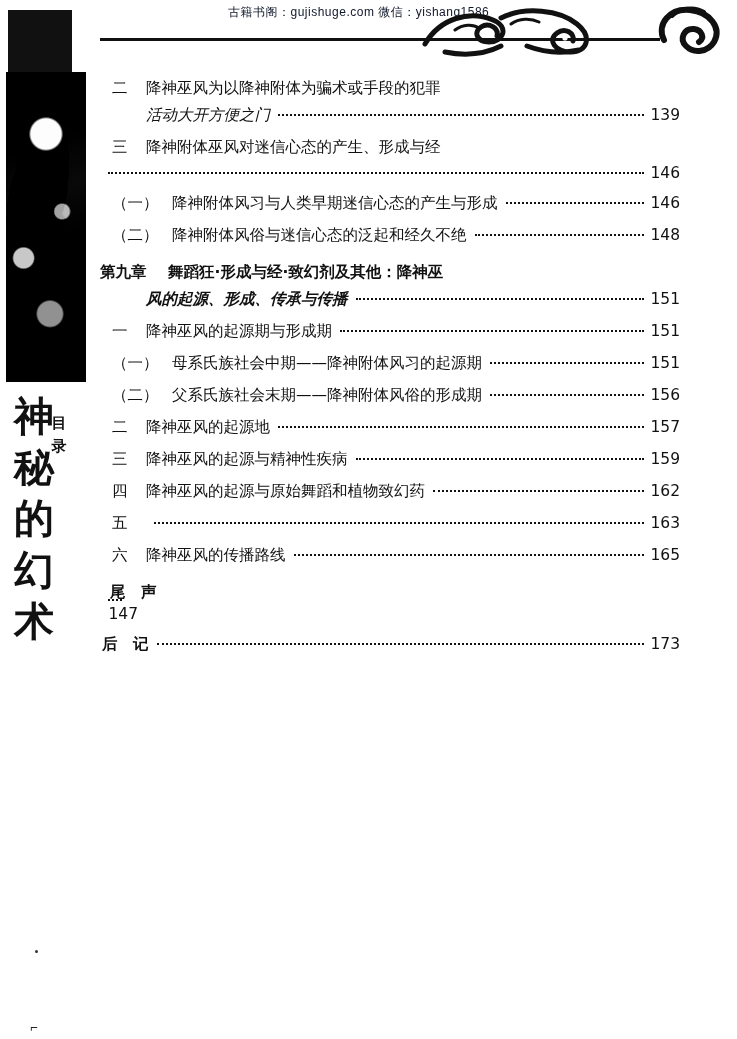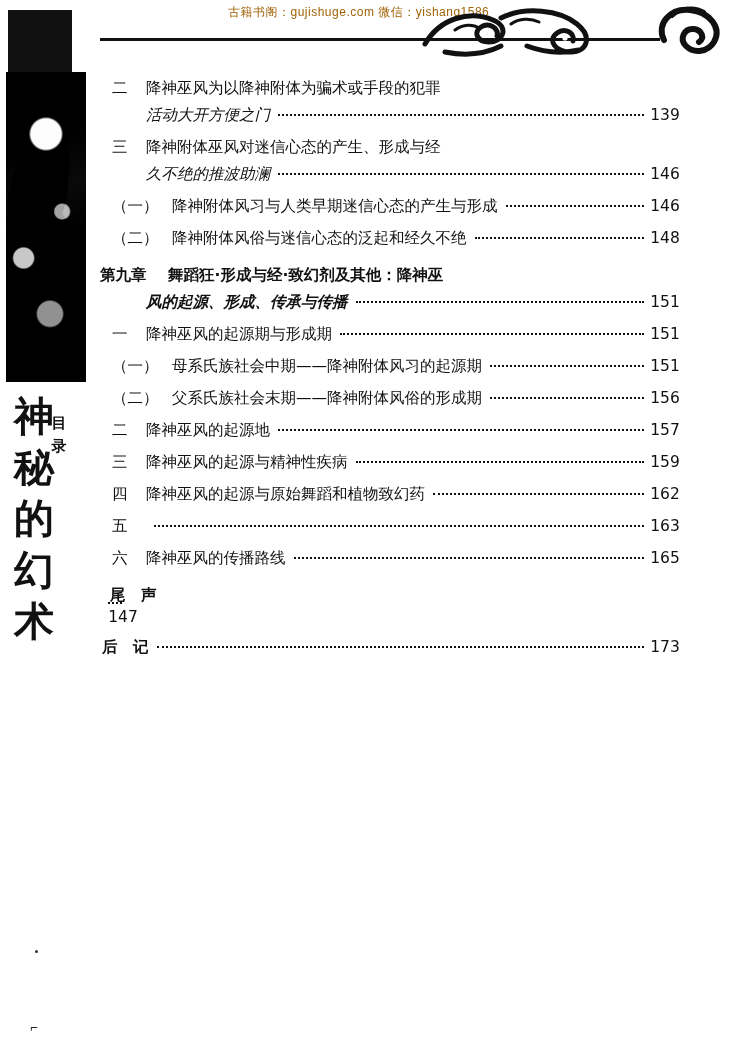--- a/index.html
+++ b/index.html
@@ -15,21 +15,21 @@
     font-family: "Liberation Sans", sans-serif;
     color: #111;
   }
 
   
   .watermark {
     position: absolute;
     top: 4px;
     left: 228px;
     font-size: 12px;
-    color: #a16207;
+    color: #0f172a;
     letter-spacing: 0.5px;
     white-space: nowrap;
   }
 
   
   .spine {
     position: absolute;
     left: 0;
     top: 0;
     width: 92px;
@@ -168,21 +168,21 @@
   .leader {
     flex: 1 1 auto;
     margin: 0 6px 0 8px;
     border-bottom: 2px dotted #111;
     transform: translateY(-4px);
     min-width: 14px;
   }
   .page {
     flex: 0 0 auto;
     width: 30px;
-    text-align: center;
+    text-align: right;
     font-family: "DejaVu Sans", sans-serif;
     font-size: 15.5px;
   }
   .cont {
     padding-left: 46px;
     font-style: italic;
   }
   .nopage .page { visibility: hidden; }
   .nopage .leader { visibility: hidden; }
   .chap-head { margin-top: 16px; margin-bottom: 4px; align-items: flex-end; }
@@ -243,21 +243,20 @@
     <span class="page">139</span>
   </div>
 
   <div class="row tight nopage">
     <span class="num-col indent">三</span>
     <span class="label">降神附体巫风对迷信心态的产生、形成与经</span>
     <span class="leader"></span>
     <span class="page"></span>
   </div>
   <div class="row">
-    <span class="cont">久不绝的推波助澜</span>
     <span class="leader"></span>
     <span class="page">146</span>
   </div>
 
   <div class="row">
     <span class="num-col wide indent">（一）</span>
     <span class="label">降神附体风习与人类早期迷信心态的产生与形成</span>
     <span class="leader"></span>
     <span class="page">146</span>
   </div>

